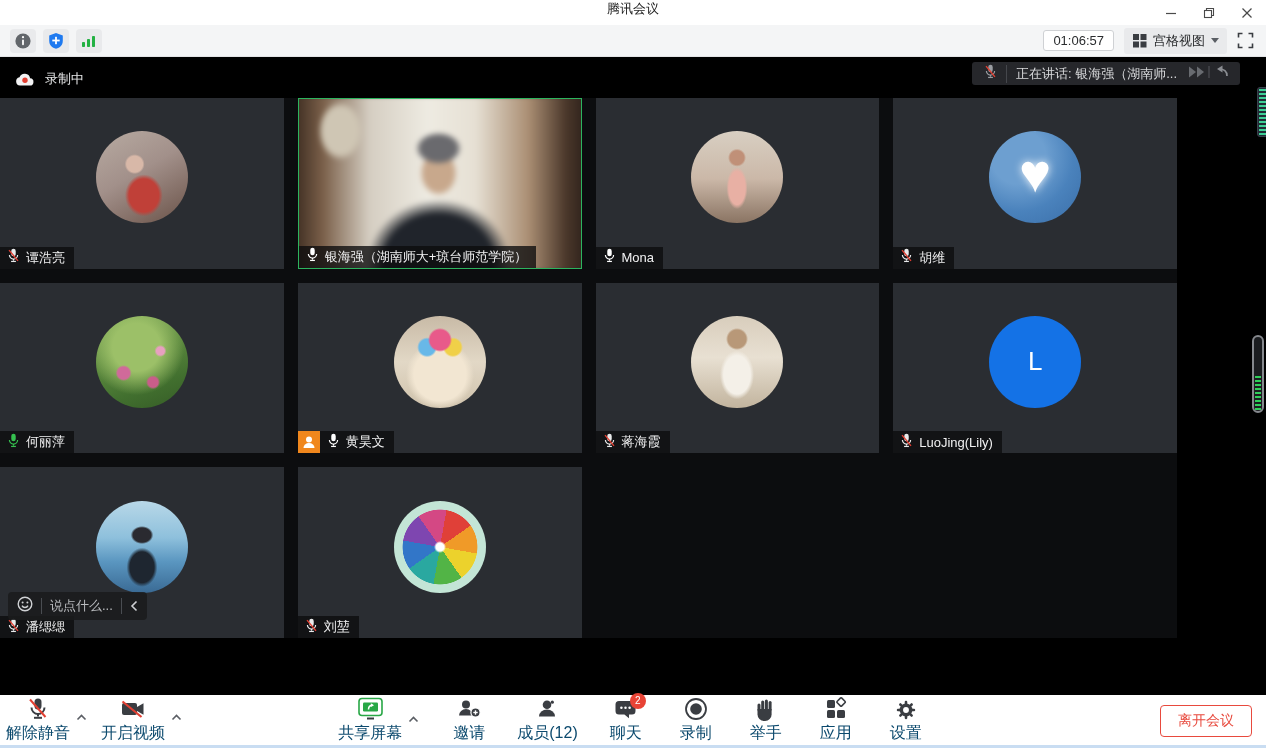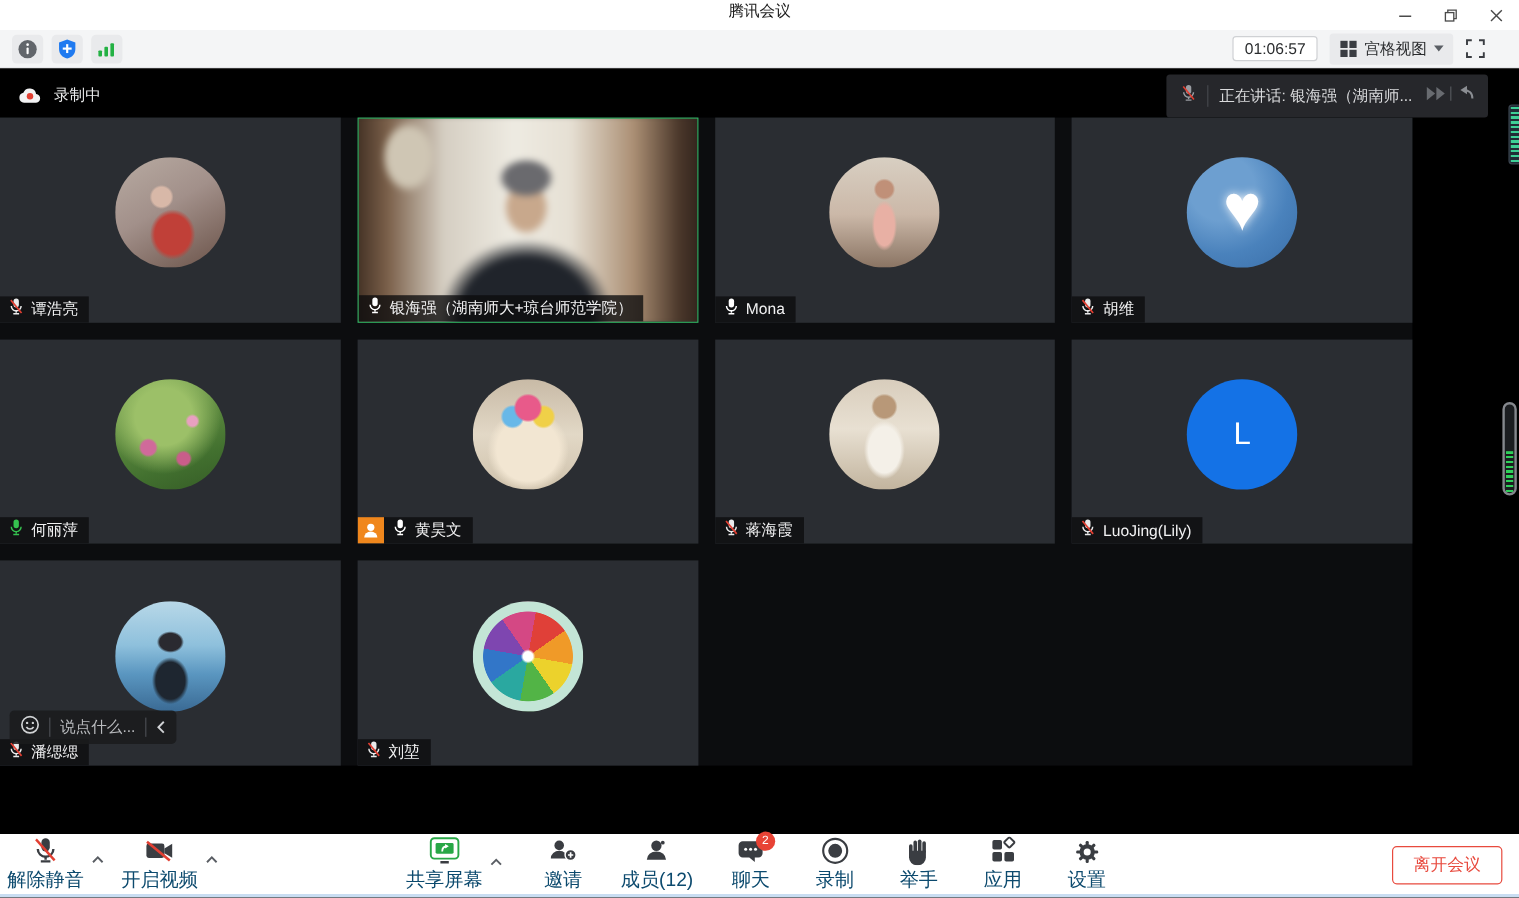--- a/index.html
+++ b/index.html
@@ -9,32 +9,32 @@
   
   .titlebar { position:absolute; top:0; left:0; right:0; height:25px; background:#ffffff; display:flex; justify-content:center; }
   .titlebar .wtitle { font-size:13px; color:#1a1a1a; }
   .wincontrols { position:absolute; right:0; top:0; height:25px; display:flex; }
   .wincontrols .wc { width:38px; height:25px; display:flex; align-items:center; justify-content:center; cursor:pointer; }
 
   
   .topbar { position:absolute; top:25px; left:0; right:0; height:32px; background:#f4f5f6; border-bottom:1px solid #e3e4e6; display:flex; align-items:center; }
   .topbar-left { display:flex; gap:7px; padding-left:10px; }
   .chip { width:26px; height:24px; background:#e9eaec; border-radius:4px; display:flex; align-items:center; justify-content:center; cursor:pointer; }
-  .topbar-right { margin-left:auto; display:flex; align-items:center; gap:10px; padding-right:28px; }
+  .topbar-right { margin-left:auto; display:flex; align-items:center; gap:10px; padding-right:12px; }
   .timerbox { border:1px solid #cfd1d4; background:#fff; border-radius:3px; padding:2px 9px; font-size:13px; color:#2a2c2e; }
   .viewbtn { display:flex; align-items:center; gap:6px; background:#e9eaec; border-radius:3px; padding:4px 8px; font-size:13px; color:#2a2c2e; cursor:pointer; }
   .caret-down { width:0; height:0; border-left:4px solid transparent; border-right:4px solid transparent; border-top:5px solid #5a5e64; }
   .fsbtn { cursor:pointer; display:flex; align-items:center; }
 
   
   .stage { position:absolute; top:57px; left:0; right:0; height:638px; background:#000; overflow:hidden; }
   .statusrow { position:absolute; top:0; left:0; right:0; height:46px; }
   .rec { position:absolute; left:15px; top:13px; display:flex; align-items:center; gap:10px; }
   .rec .reclabel { color:#e9eaeb; font-size:13px; }
-  .speakbanner { position:absolute; right:26px; top:5px; height:36px; background:#26272b; border-radius:3px; display:flex; align-items:center; gap:9px; padding:0 8px 0 12px; }
+  .speakbanner { position:absolute; right:26px; top:5px; height:23px; background:#26272b; border-radius:3px; display:flex; align-items:center; gap:9px; padding:0 8px 0 12px; }
   .speakbanner .vdiv { width:1px; height:18px; background:#45474c; }
   .speakbanner .sptext { color:#d9dadc; font-size:13px; white-space:nowrap; }
 
   
   .grid { position:absolute; top:41px; left:0; width:1177px; height:540px; display:grid; grid-template-columns:repeat(4,1fr); grid-template-rows:repeat(3,1fr); gap:14px; background:#0c0d0f; }
   .tile { position:relative; background:#2a2d32; overflow:hidden; cursor:pointer; }
   .tile.active { border:1px solid #2cb45e; }
   .avatar { position:absolute; left:50%; top:50%; width:92px; height:92px; margin:-52px 0 0 -46px; border-radius:50%; overflow:hidden; }
   .video { position:absolute; inset:0; filter:blur(2.5px); transform:scale(1.04);
     background:

